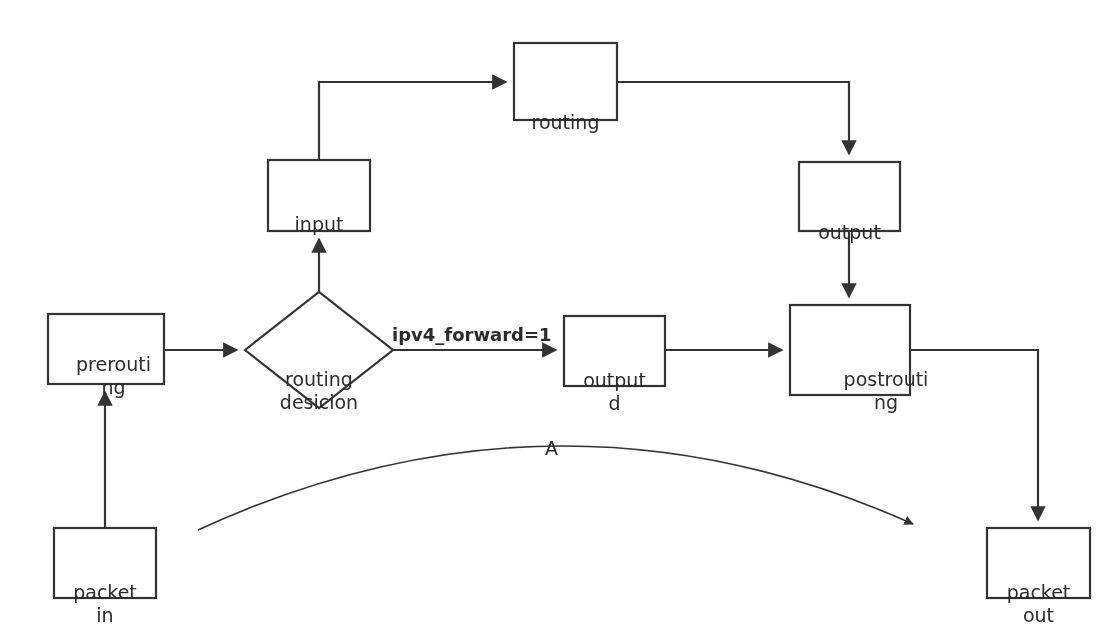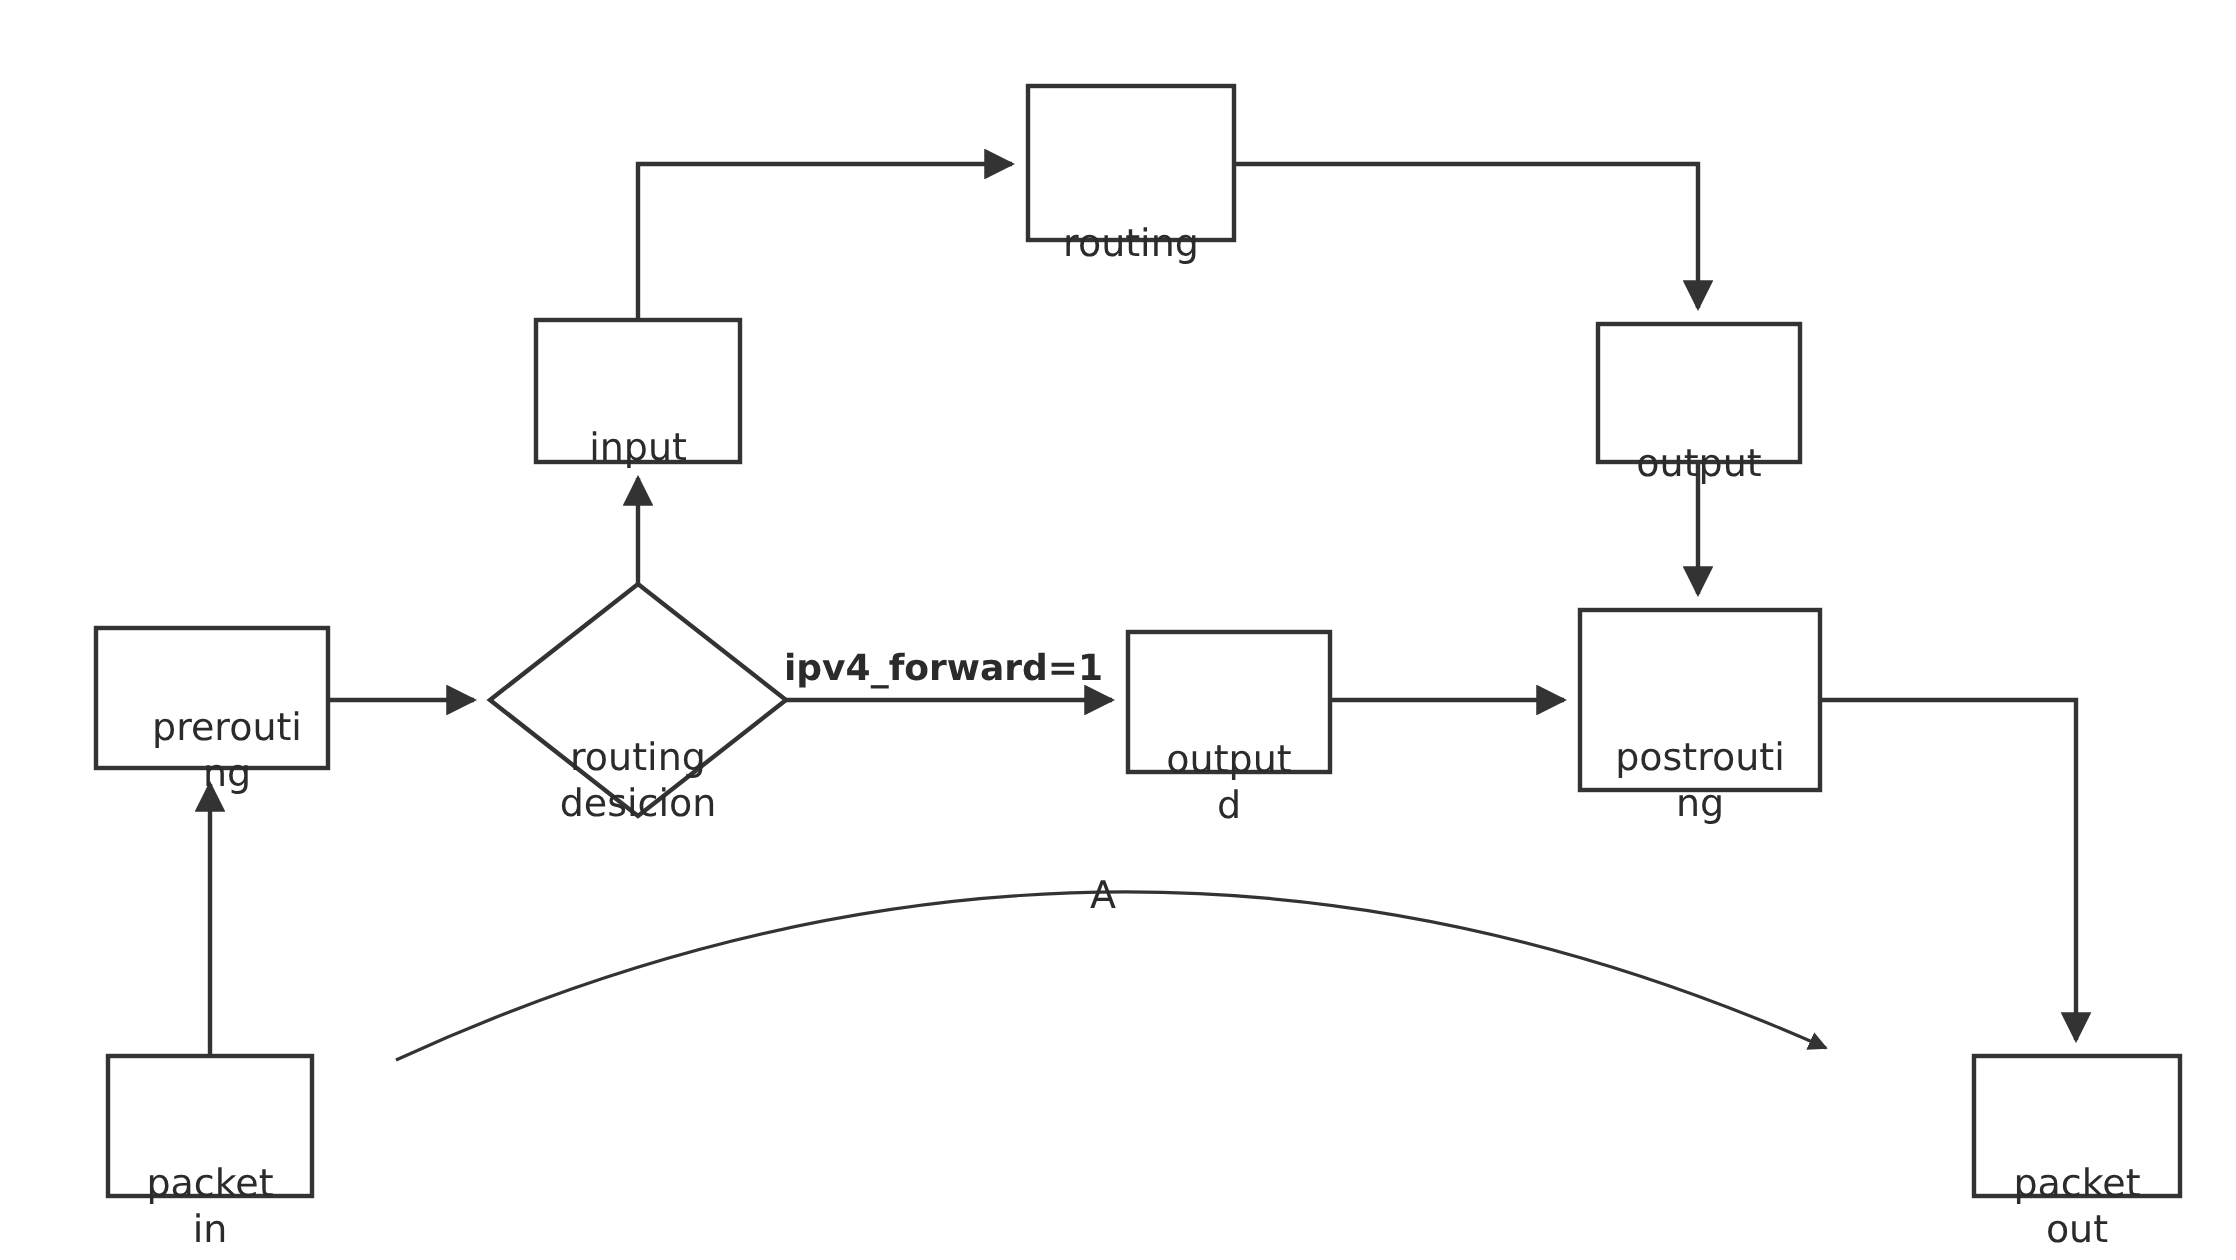--- a/index.html
+++ b/index.html
@@ -109,21 +109,21 @@
 
   <div class="node-label" style="left:268px; top:148px; width:102px; height:71px;">input</div>
 
   <div class="node-label" style="left:514px; top:43px; width:103px; height:77px;">routing</div>
 
   <div class="node-label" style="left:799px; top:162px; width:101px; height:60px;">output</div>
 
   <div class="node-label" style="left:564px; top:316px; width:101px; height:70px;">output
 d</div>
 
-  <div class="node-label" style="left:790px; top:305px; width:120px; height:90px;">postrouti
+  <div class="node-label" style="left:826px; top:305px; width:120px; height:90px;">postrouti
 ng</div>
 
   <div class="node-label" style="left:54px; top:528px; width:102px; height:70px;">packet
 in</div>
 
   <div class="node-label" style="left:987px; top:528px; width:103px; height:70px;">packet
 out</div>
 
   <div class="edge-label" style="left:392px; top:324px;font-weight:bold;">ipv4_forward=1</div>
 

